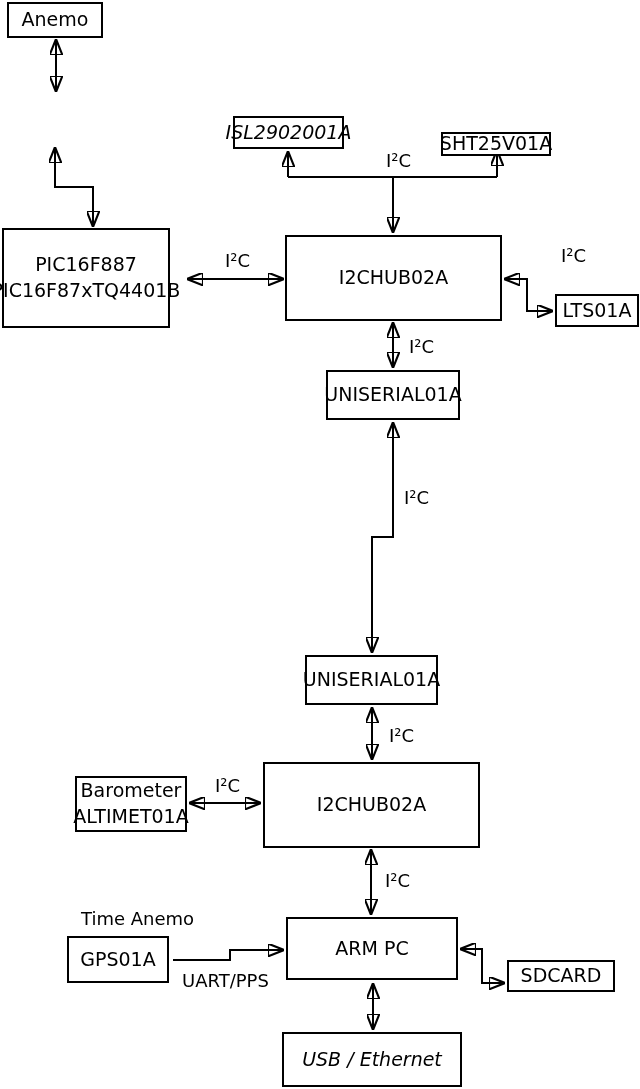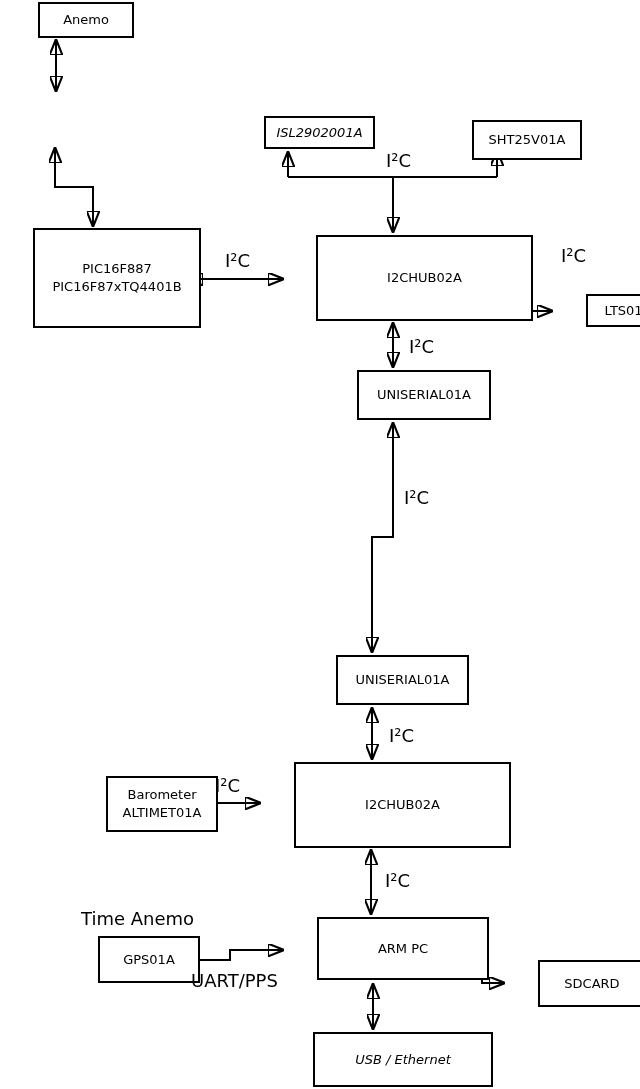--- a/index.html
+++ b/index.html
@@ -24,24 +24,23 @@
   }
   .node {
     position: absolute;
     box-sizing: border-box;
     border: 2px solid #000000;
     background: #ffffff;
     display: flex;
     align-items: center;
     justify-content: center;
     text-align: center;
-    font-size: 13px;
+    font-size: 19px;
     line-height: 1.35;
     white-space: pre-line;
-    margin-left: 31px;
   }
   .edge-label {
     position: absolute;
     font-size: 18px;
     line-height: 1.2;
     white-space: nowrap;
   }
 </style>
 </head>
 <body>
@@ -73,40 +72,40 @@
   </svg>
 
   <div class="node" style="left:7px; top:2px; width:96px; height:36px;">Anemo</div>
 
 
   <div class="node" style="left:2px; top:228px; width:168px; height:100px;">PIC16F887
 PIC16F87xTQ4401B</div>
 
   <div class="node" style="left:233px; top:116px; width:111px; height:33px;font-style:italic;">ISL2902001A</div>
 
-  <div class="node" style="left:441px; top:120px; width:110px; height:40px;">SHT25V01A</div>
+  <div class="node" style="left:441px; top:132px; width:110px; height:24px;">SHT25V01A</div>
 
   <div class="node" style="left:285px; top:235px; width:217px; height:86px;">I2CHUB02A</div>
 
   <div class="node" style="left:555px; top:294px; width:84px; height:33px;">LTS01A</div>
 
   <div class="node" style="left:326px; top:370px; width:134px; height:50px;">UNISERIAL01A</div>
 
   <div class="node" style="left:305px; top:655px; width:133px; height:50px;">UNISERIAL01A</div>
 
   <div class="node" style="left:263px; top:762px; width:217px; height:86px;">I2CHUB02A</div>
 
   <div class="node" style="left:75px; top:776px; width:112px; height:56px;">Barometer
 ALTIMET01A</div>
 
   <div class="node" style="left:286px; top:917px; width:172px; height:63px;">ARM PC</div>
 
   <div class="node" style="left:67px; top:936px; width:102px; height:47px;">GPS01A</div>
 
-  <div class="node" style="left:507px; top:960px; width:108px; height:47px;">SDCARD</div>
+  <div class="node" style="left:507px; top:960px; width:108px; height:32px;">SDCARD</div>
 
   <div class="node" style="left:282px; top:1032px; width:180px; height:55px;font-style:italic;">USB / Ethernet</div>
 
   <div class="edge-label" style="left:386px; top:150px;">I²C</div>
 
   <div class="edge-label" style="left:225px; top:250px;">I²C</div>
 
   <div class="edge-label" style="left:561px; top:245px;">I²C</div>
 
   <div class="edge-label" style="left:409px; top:336px;">I²C</div>
@@ -114,15 +113,15 @@
   <div class="edge-label" style="left:404px; top:487px;">I²C</div>
 
   <div class="edge-label" style="left:389px; top:725px;">I²C</div>
 
   <div class="edge-label" style="left:215px; top:775px;">I²C</div>
 
   <div class="edge-label" style="left:385px; top:870px;">I²C</div>
 
   <div class="edge-label" style="left:81px; top:908px;">Time Anemo</div>
 
-  <div class="edge-label" style="left:191px; top:970px;">UART/PPS</div>
+  <div class="edge-label" style="left:182px; top:970px;">UART/PPS</div>
 
 </div>
 
 </body></html>

